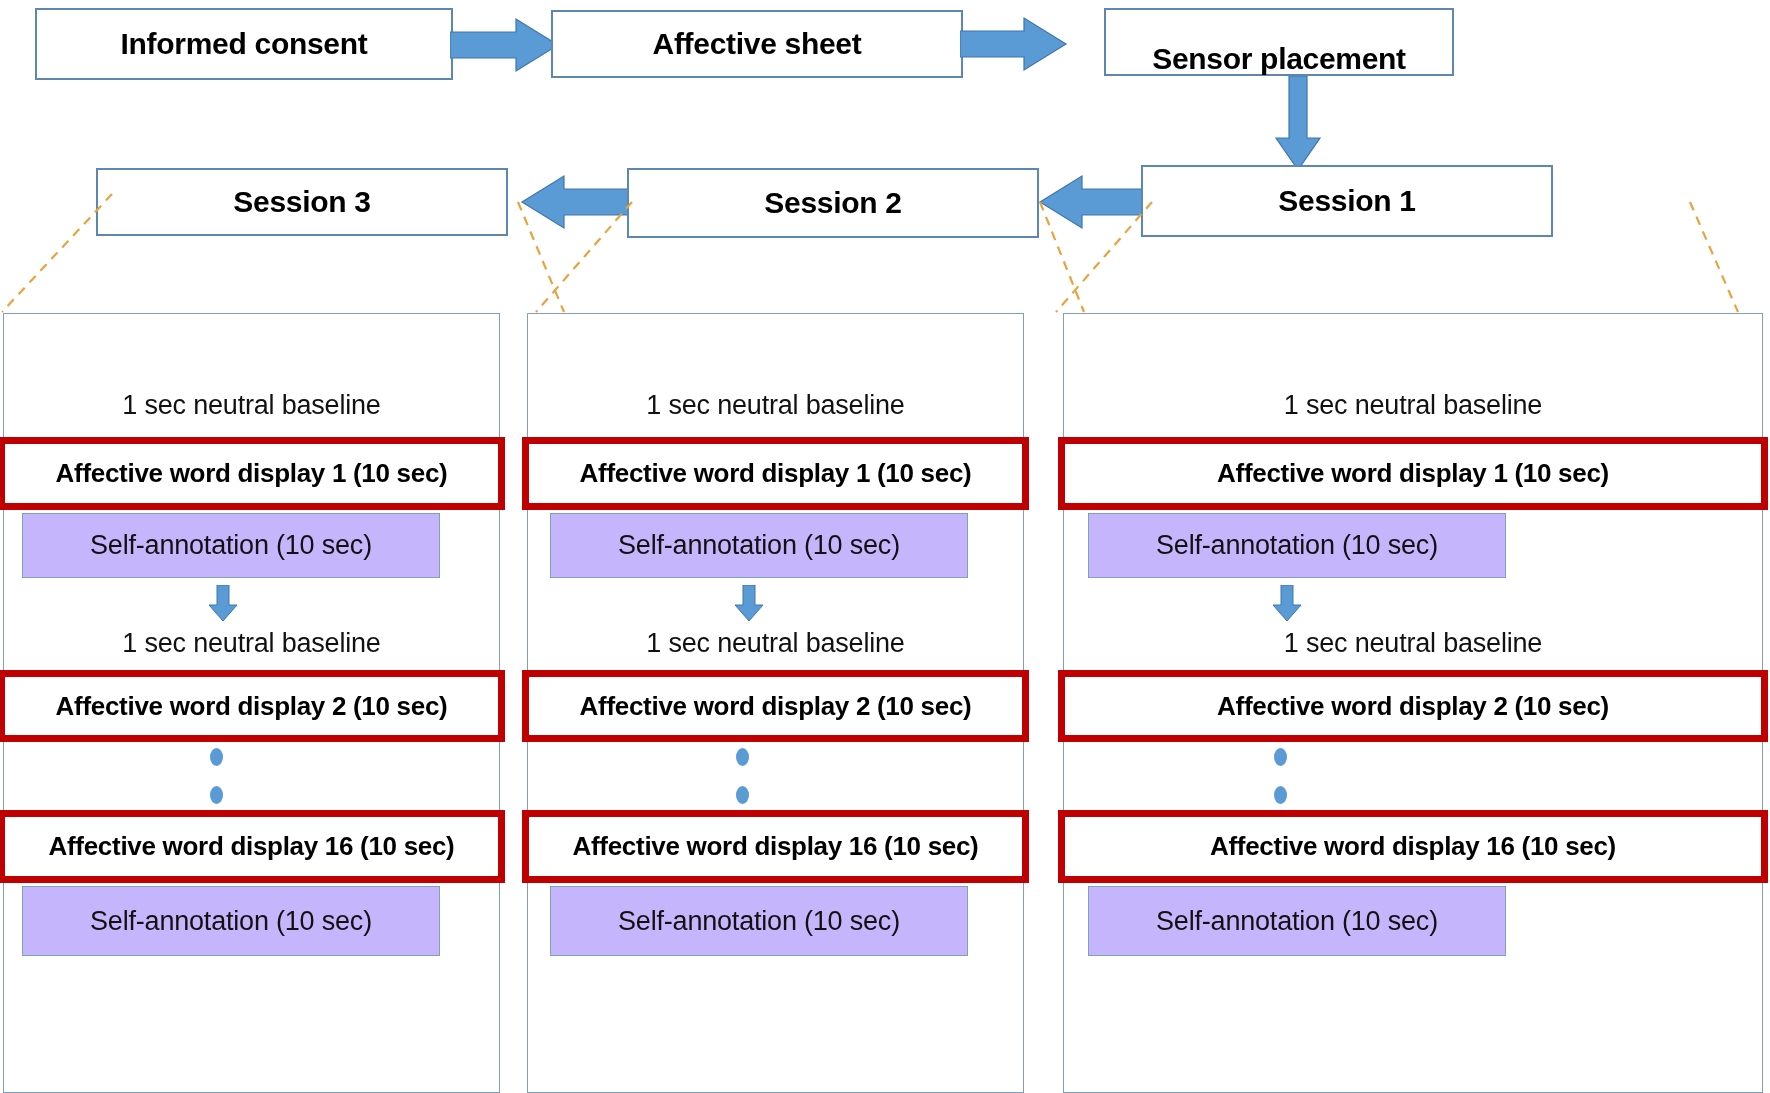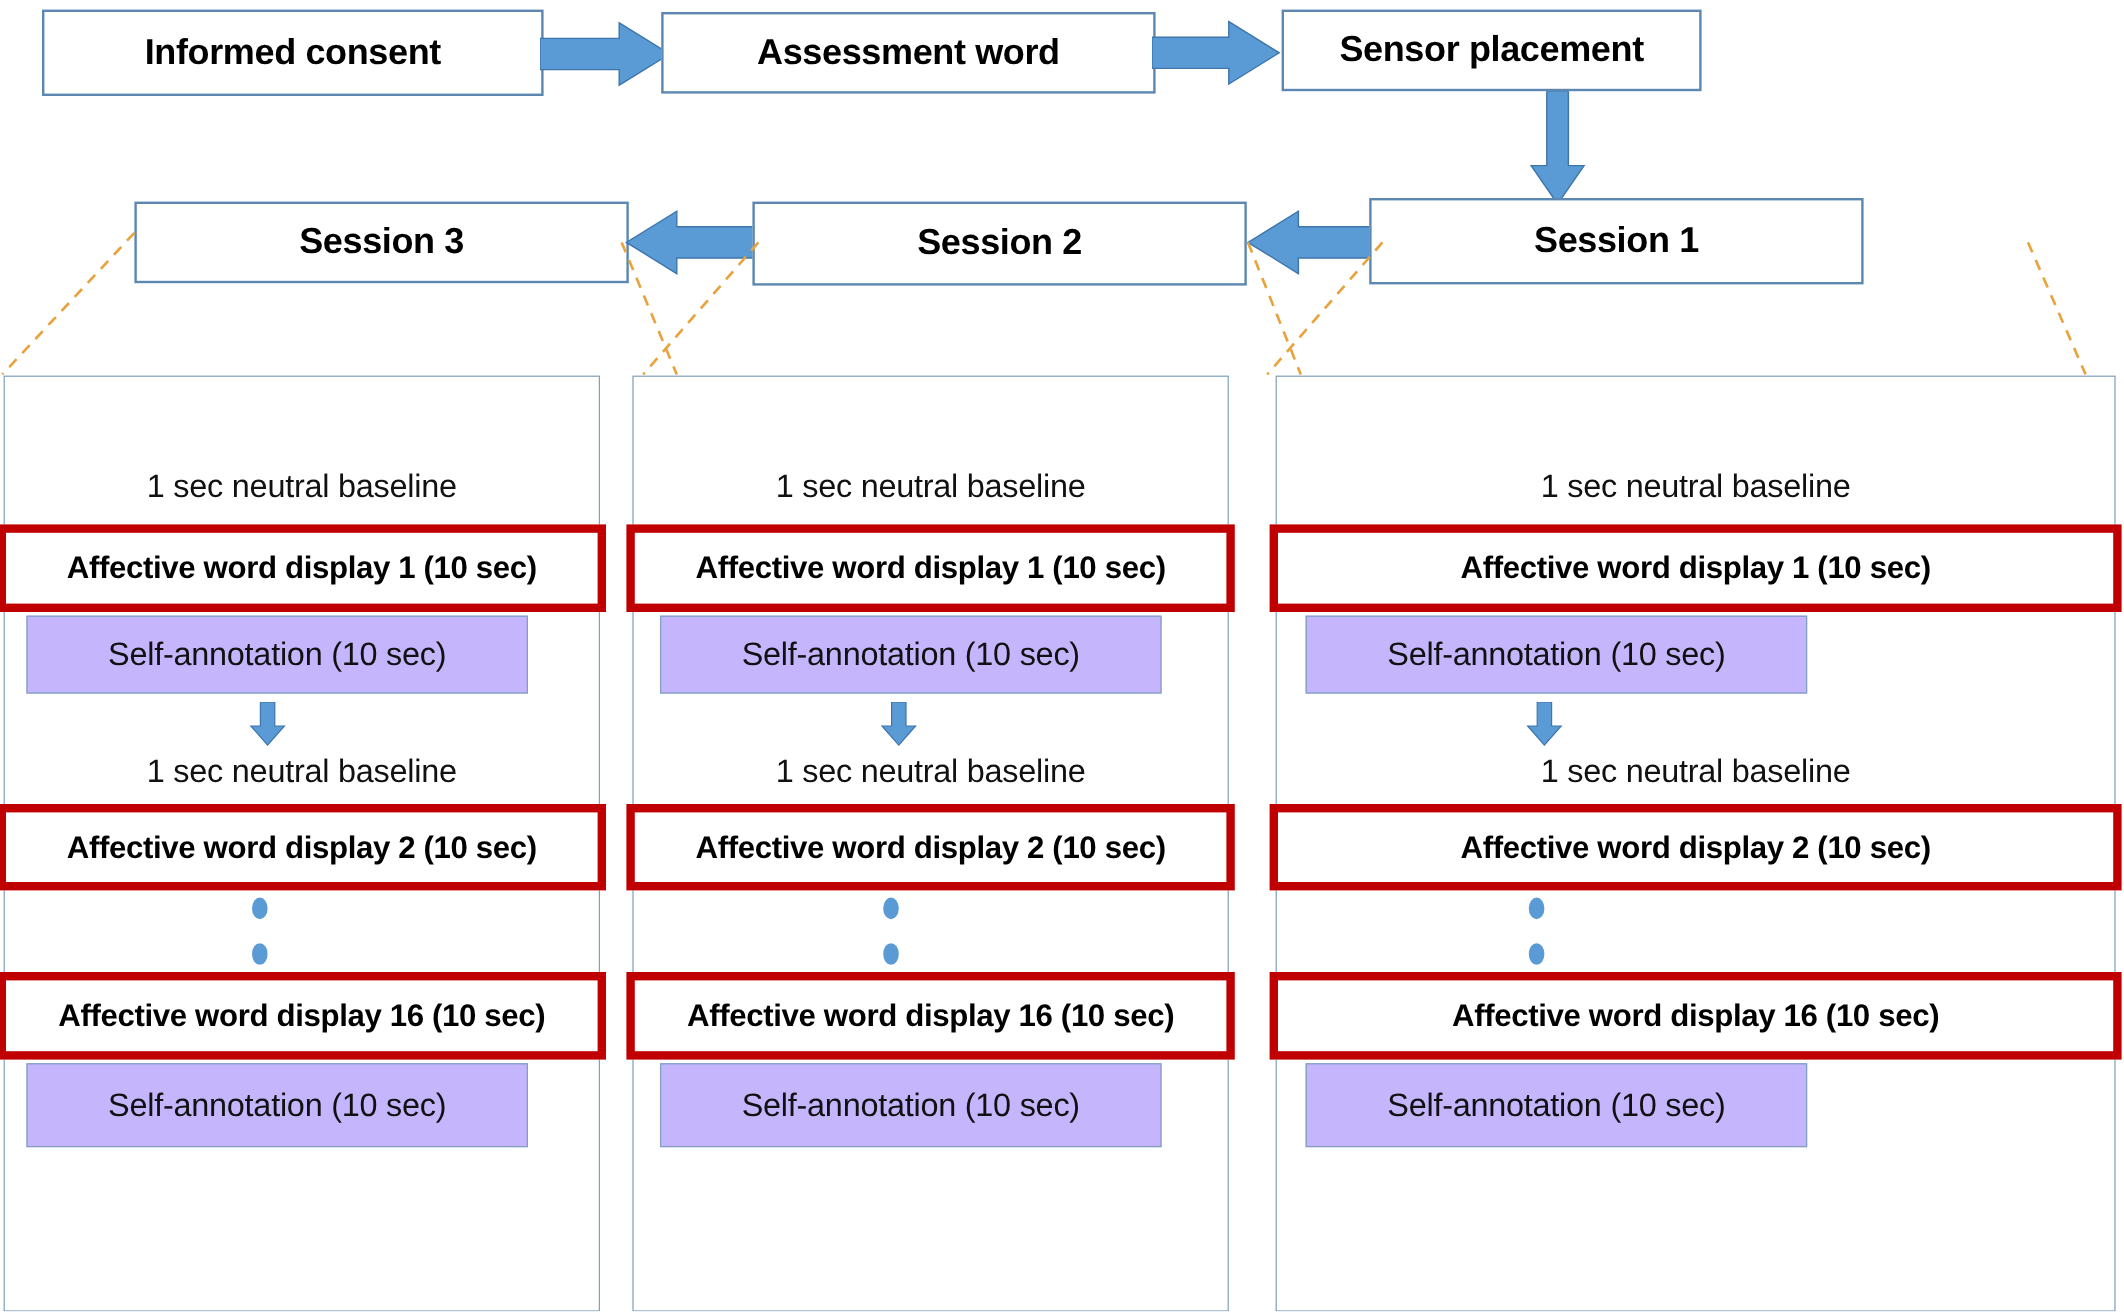--- a/index.html
+++ b/index.html
@@ -122,40 +122,40 @@
     <span class="pbox-label">Informed consent</span>
   </div>
 
   <div class="harrow" style="left:450px; top:16px; width:110px; height:58px;">
     <svg width="110" height="58" viewBox="0 0 110 58">
       <polygon points="0,16 66,16 66,3 108,29 66,55 66,42 0,42" fill="#5B9BD5" stroke="#3E76AC" stroke-width="1.2"></polygon>
     </svg>
   </div>
 
   <div class="abs pbox" style="left:551px; top:10px; width:412px; height:68px;">
-    <span class="pbox-label">Assessment word</span>
+    <span class="pbox-label">Affective sheet</span>
   </div>
 
   <div class="harrow" style="left:960px; top:16px; width:108px; height:56px;">
     <svg width="108" height="56" viewBox="0 0 108 56">
       <polygon points="0,15 64,15 64,2 106,28 64,54 64,41 0,41" fill="#5B9BD5" stroke="#3E76AC" stroke-width="1.2"></polygon>
     </svg>
   </div>
 
-  <div class="abs pbox" style="left:1068px; top:8px; width:350px; height:68px;">
+  <div class="abs pbox" style="left:1104px; top:8px; width:350px; height:68px;align-items:flex-end;">
     <span class="pbox-label">Sensor placement</span>
   </div>
 
   <div class="harrow" style="left:1268px; top:76px; width:60px; height:96px;">
     <svg width="60" height="96" viewBox="0 0 60 96">
       <polygon points="21,0 39,0 39,62 52,62 30,94 8,62 21,62" fill="#5B9BD5" stroke="#3E76AC" stroke-width="1.2"></polygon>
     </svg>
   </div>
 
-  <div class="abs pbox" style="left:112px; top:168px; width:412px; height:68px;">
+  <div class="abs pbox" style="left:96px; top:168px; width:412px; height:68px;">
     <span class="pbox-label">Session 3</span>
   </div>
 
   <div class="harrow" style="left:518px; top:174px; width:112px; height:56px;">
     <svg width="112" height="56" viewBox="0 0 112 56">
       <polygon points="112,15 46,15 46,2 4,28 46,54 46,41 112,41" fill="#5B9BD5" stroke="#3E76AC" stroke-width="1.2"></polygon>
     </svg>
   </div>
 
   <div class="abs pbox" style="left:627px; top:168px; width:412px; height:70px;">

